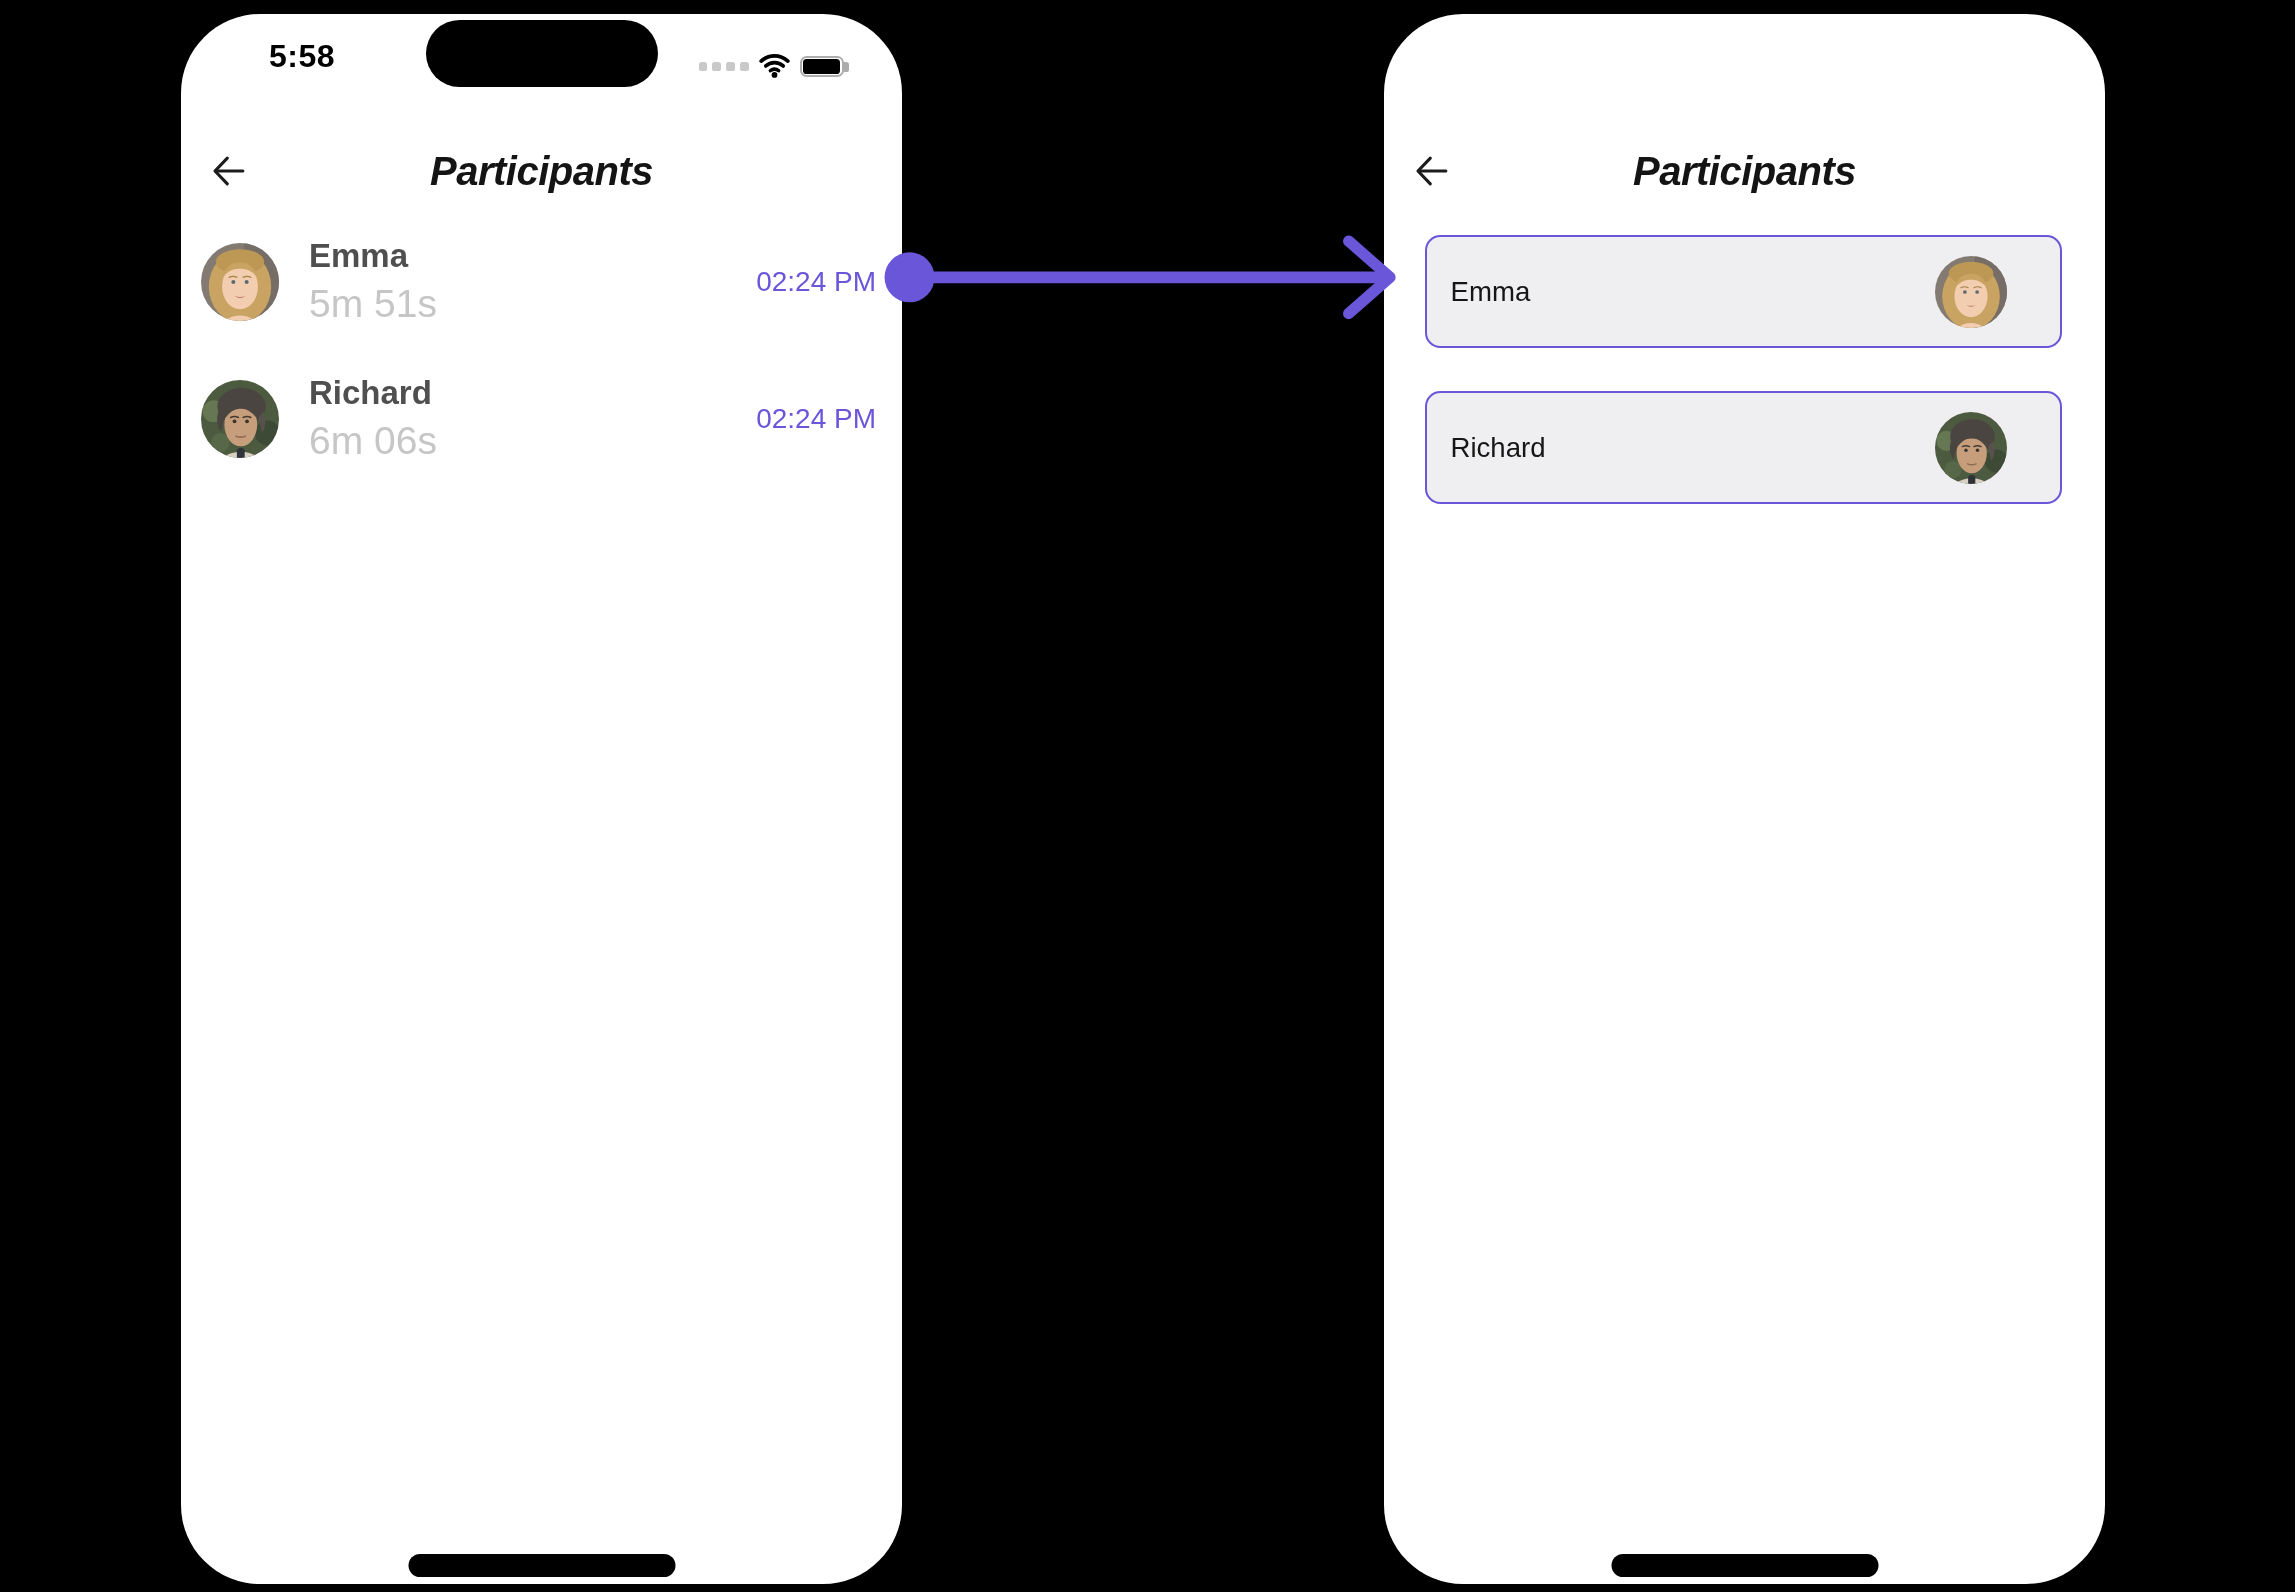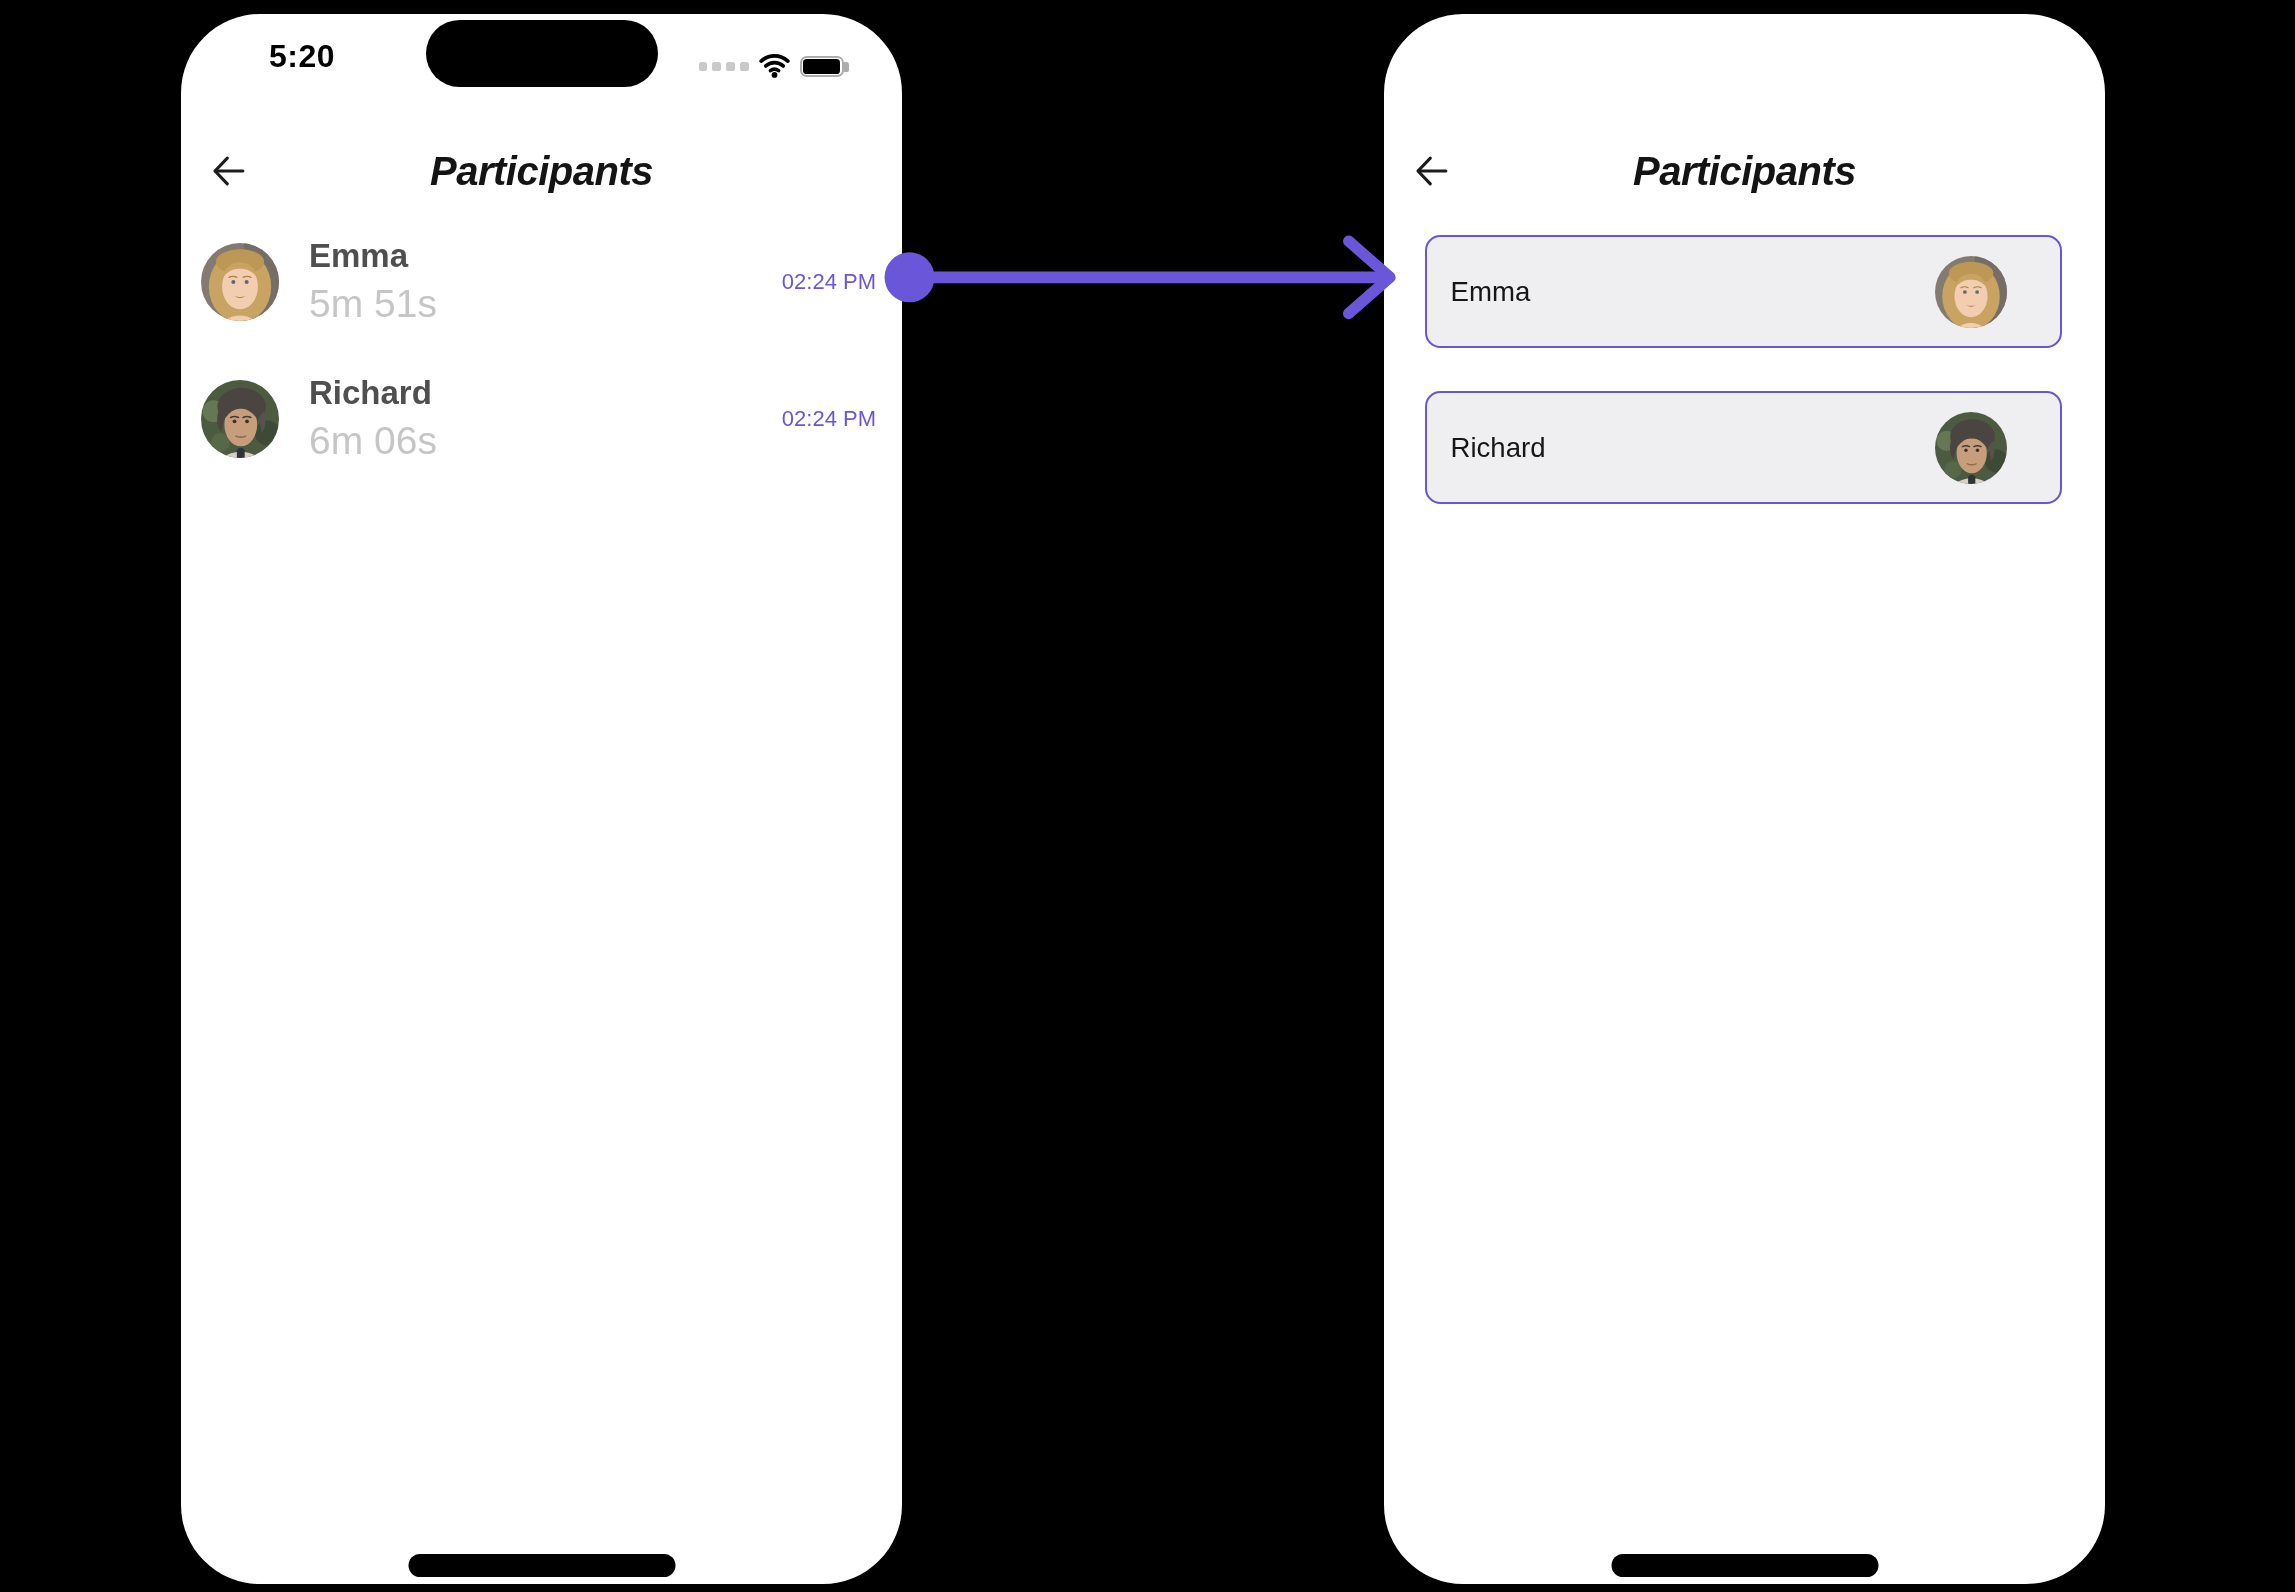--- a/index.html
+++ b/index.html
@@ -45,21 +45,21 @@
   
   .prow{position:absolute;left:0;right:0;height:78px;display:flex;align-items:center;
     padding:0 26px 0 20px;}
   #row-0{top:229px;}
   #row-1{top:366px;}
   .avatar{width:78px;height:78px;border-radius:50%;overflow:hidden;flex:none;}
   .avatar svg{width:100%;height:100%;display:block;}
   .pinfo{margin-left:30px;display:flex;flex-direction:column;justify-content:center;}
   .pname{font-size:33px;font-weight:700;color:var(--name-gray);line-height:1.05;}
   .pdur{font-size:39px;font-weight:400;color:var(--dur-gray);margin-top:8.2px;}
-  .ptime{margin-left:auto;font-size:22px;font-weight:500;color:var(--accent);}
+  .ptime{margin-left:auto;font-size:28px;font-weight:500;color:var(--accent);}
 
   
   .card{position:absolute;left:41px;width:637px;height:113px;background:var(--card-bg);
     border:2px solid var(--accent);border-radius:15.3px;display:flex;align-items:center;
     padding:0 53px 0 23.5px;cursor:pointer;}
   #card-0{top:221px;}
   #card-1{top:377px;}
   .cname{font-size:27.6px;font-weight:400;color:#161616;}
   .cavatar{margin-left:auto;width:72px;height:72px;border-radius:50%;overflow:hidden;flex:none;}
   .cavatar svg{width:100%;height:100%;display:block;}
@@ -71,21 +71,21 @@
   
   .trans-arrow{position:absolute;left:883px;top:219px;width:531px;height:133px;z-index:10;}
 </style>
 </head>
 <body>
 
 <div class="canvas">
 
   <div class="phone" id="phone-left">
     <div class="statusbar">
-      <div class="status-time">5:20</div>
+      <div class="status-time">5:58</div>
       <div class="island"></div>
       <div class="status-icons">
         <div class="dots">
           <span class="dot"></span>
             <span class="dot"></span>
             <span class="dot"></span>
             <span class="dot"></span>
         </div>
         <svg class="wifi" viewBox="0 0 24 18">
           <path d="M2.2 5.2 A14.5 14.5 0 0 1 21.8 5.2" fill="none" stroke="#000" stroke-width="2.7" stroke-linecap="round"></path>

